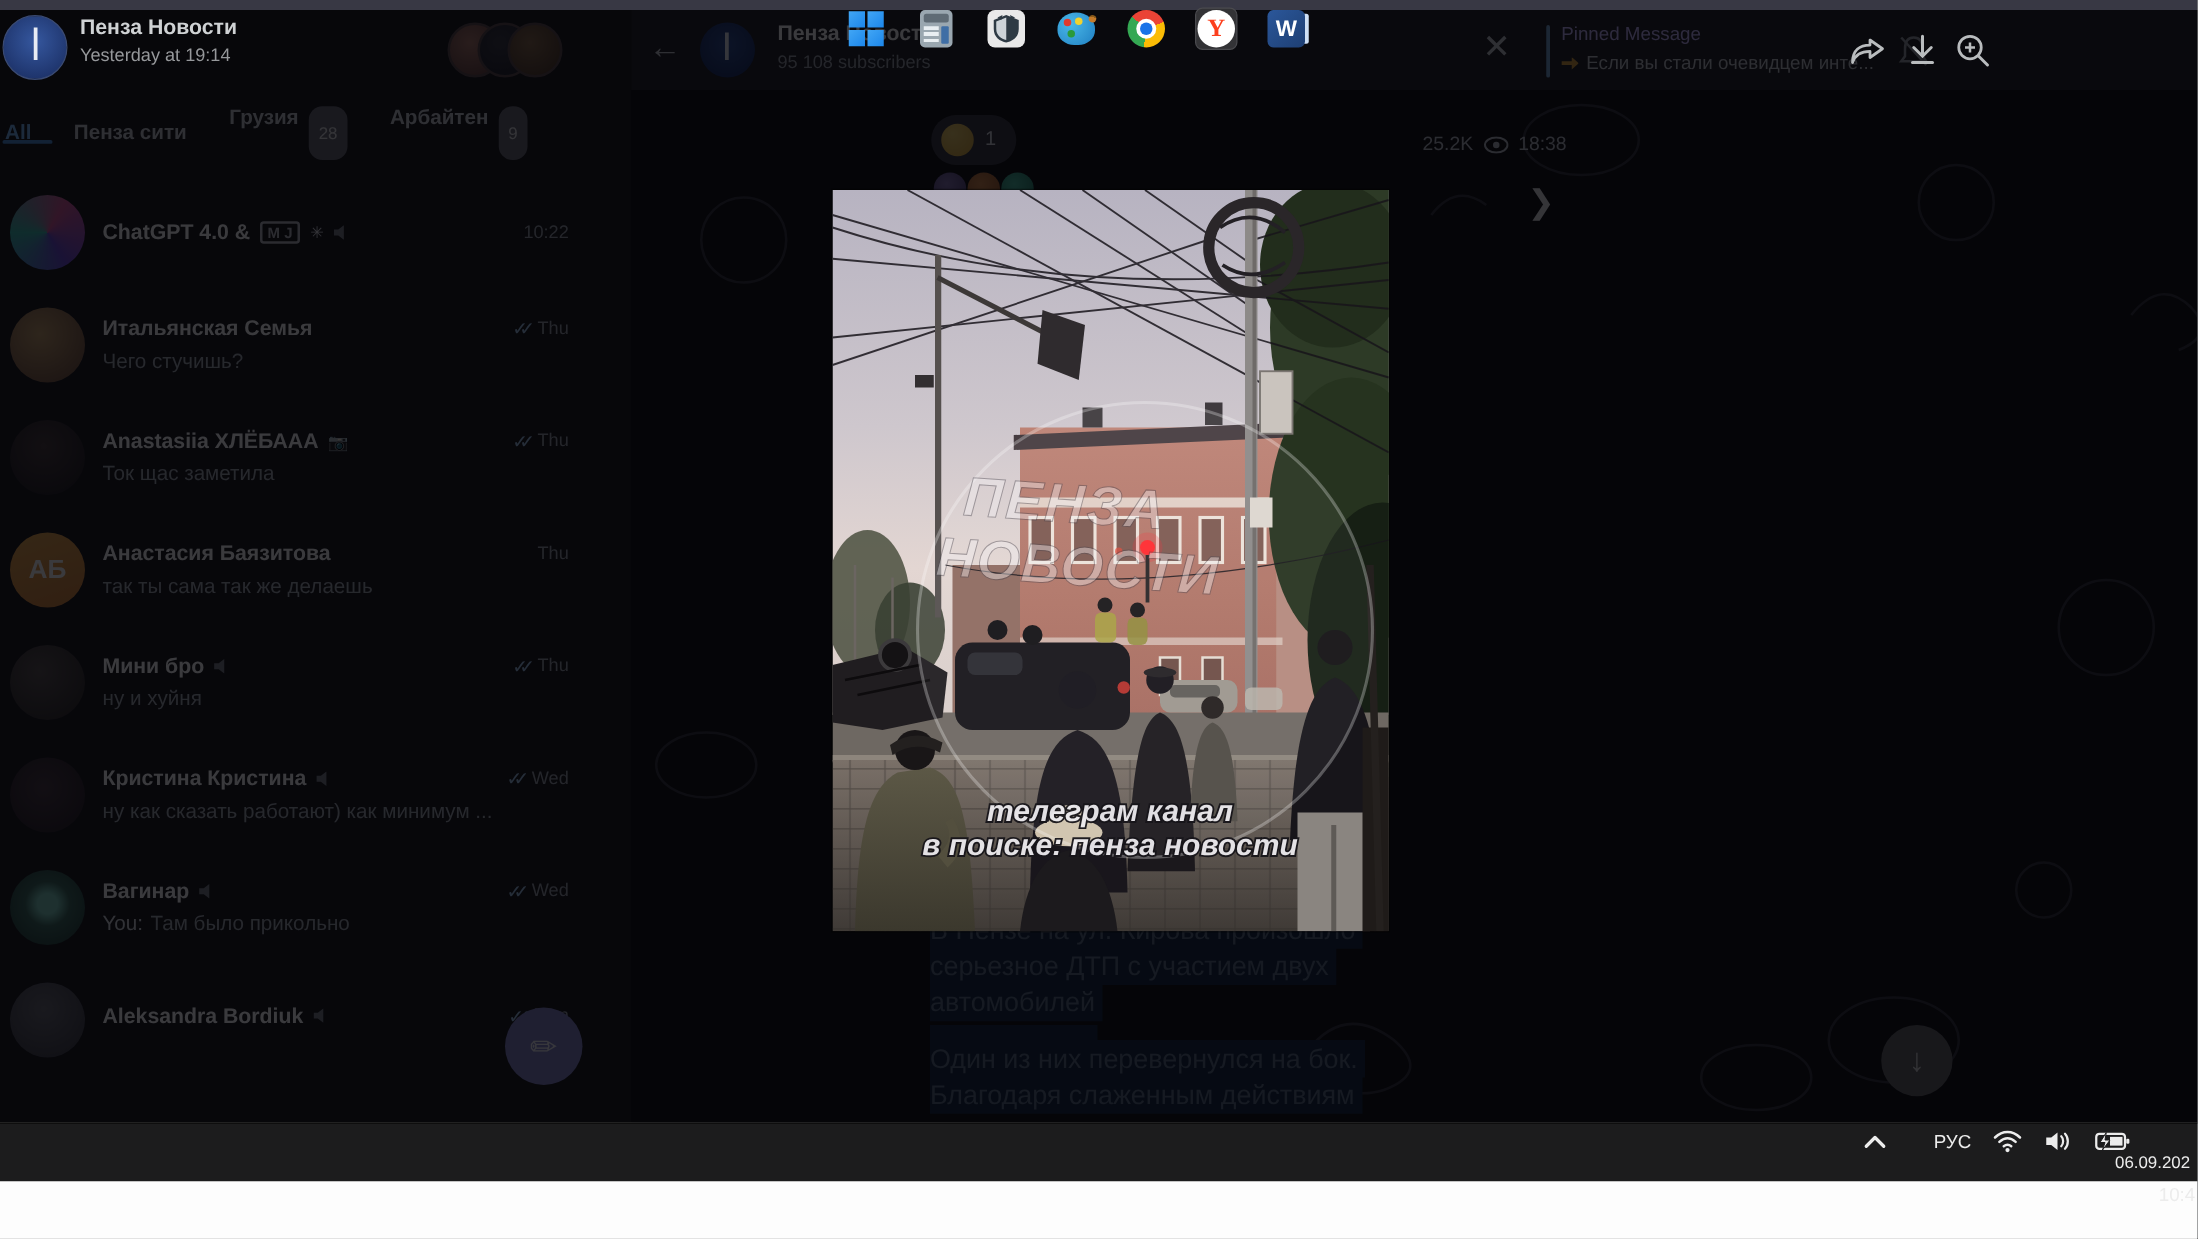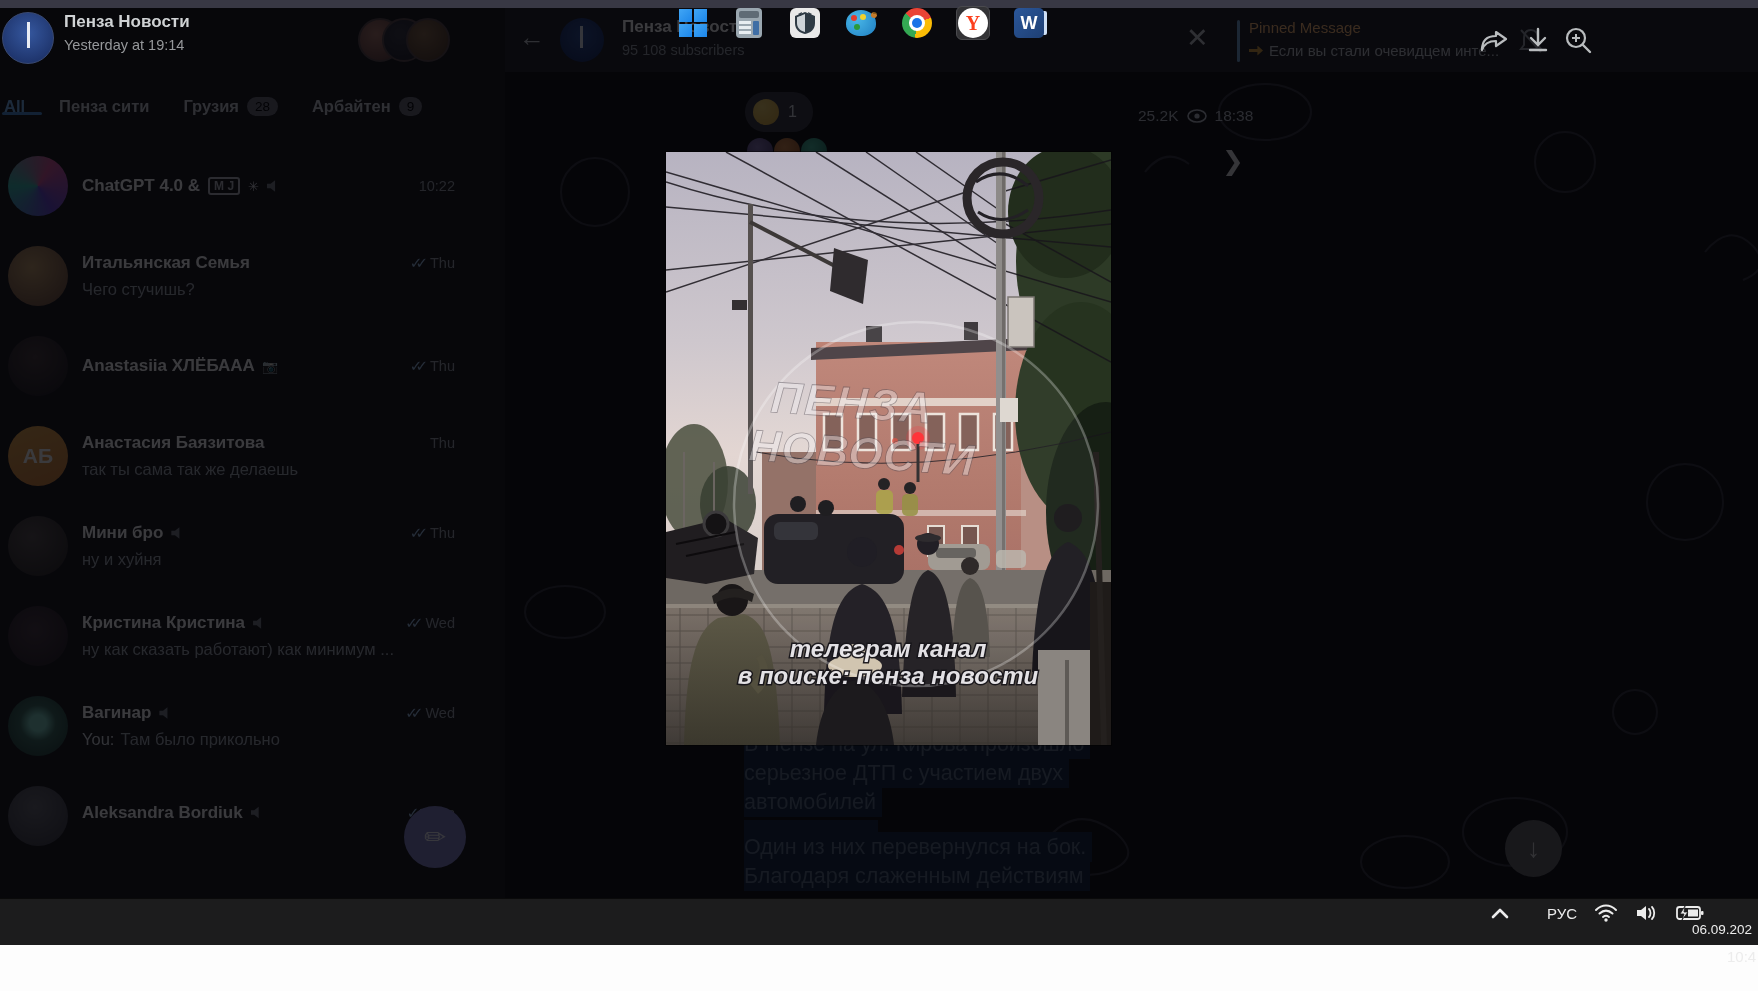--- a/index.html
+++ b/index.html
@@ -16,21 +16,21 @@
   .searchpill{left:58px;top:12px;width:404px;height:38px;border-radius:19px;background:#26262b;color:#8a8f96;
               display:flex;align-items:center;padding-left:14px;box-sizing:border-box;font-size:16px;gap:10px;}
   .mag{width:14px;height:14px;border:2px solid #8a8f96;border-radius:50%;position:relative;flex:0 0 aupx;}
   .mag:after{content:"";position:absolute;width:2px;height:7px;background:#8a8f96;left:13px;top:12px;transform:rotate(-45deg);}
   .story{width:44px;height:44px;border-radius:50%;border:2px solid #5a4a4a;box-sizing:border-box;}
   .tabs{left:0;top:68px;width:505px;height:42px;display:flex;align-items:center;gap:34px;padding-left:4px;
         color:#c9ccd2;font-size:16.5px;font-weight:600;}
   .tab{display:flex;gap:8px;margin-top:19px;}
   .tab.active{color:#79b8f4;}
   .tabline{left:2px;top:104px;width:40px;height:3px;background:#4a8fd4;border-radius:2px;}
-  .badge{background:#6a6a74;color:#000000;font-size:13.5px;font-weight:400;border-radius:11px;padding:2px 8px;}
+  .badge{background:#6a6a74;color:#e5e5e5;font-size:13.5px;font-weight:400;border-radius:11px;padding:14px 8px;}
   .chatlist{left:0;top:133px;width:505px;}
   .row{height:90px;display:flex;align-items:center;padding:0 50px 0 8px;box-sizing:border-box;gap:14px;}
   .ava{width:60px;height:60px;border-radius:50%;flex:0 0 60px;display:flex;align-items:center;justify-content:center;
        font-weight:700;font-size:21px;color:#fff;}
   .rowmain{flex:1;min-width:0;}
   .rt{display:flex;align-items:center;gap:8px;}
   .rname{color:#ffffff;font-size:17px;font-weight:700;white-space:nowrap;}
   .nbadge{border:2px solid #b9bcc2;color:#b9bcc2;font-size:12px;font-weight:700;padding:0 4px;border-radius:3px;}
   .star{color:#d8d8de;font-size:13px;}
   .mute{width:13px;height:13px;background:#7d828a;display:inline-block;
@@ -48,21 +48,21 @@
   
   .midhdr{left:505px;top:0;width:1253px;height:64px;background:#202024;}
   .backarrow{left:519px;top:14px;font-size:26px;color:#c9ccd2;}
   .chavatar{left:560px;top:10px;width:44px;height:44px;border-radius:50%;
             background:radial-gradient(circle at 50% 40%,#2e4f96,#16295e);}
   .chavatar:after{content:"";position:absolute;left:20px;top:8px;width:3px;height:22px;background:#e8ecf4;}
   .chtitle{left:622px;top:9px;color:#ffffff;font-size:17px;font-weight:700;}
   .chsub{left:622px;top:34px;color:#9aa0a8;font-size:14.5px;}
   .closex{left:1186px;top:14px;color:#c9ccd2;font-size:27px;}
   .pinbar{left:1237px;top:12px;width:3px;height:42px;background:#79a8d4;border-radius:2px;}
-  .pinlabel{left:1249px;top:11px;color:#fdba74;font-size:15px;}
+  .pinlabel{left:1249px;top:11px;color:#c4b5fd;font-size:15px;}
   .pinrow{left:1249px;top:34px;width:260px;color:#c2c6cc;font-size:15px;white-space:nowrap;overflow:hidden;
           display:flex;align-items:center;gap:6px;}
   .pinarrow{width:14px;height:10px;background:#d8a03c;flex:0 0 14px;
             clip-path:polygon(0 35%,60% 35%,60% 0,100% 50%,60% 100%,60% 65%,0 65%);}
   .dimbell{left:1516px;top:18px;}
   .chatbg{left:505px;top:64px;width:1253px;height:826px;background:#0f0f11;}
   .reactpill{left:745px;top:84px;height:40px;border-radius:20px;background:#3a3a42;display:flex;align-items:center;
              padding:0 16px 0 8px;gap:9px;color:#d8dce2;font-size:16px;}
   .remoji{width:26px;height:26px;border-radius:50%;background:radial-gradient(circle at 35% 30%,#f3d26a,#d8a83a);}
   .views{left:1138px;top:99px;display:flex;align-items:center;gap:8px;color:#b9bec6;font-size:15.5px;}
@@ -185,20 +185,23 @@
       <span class="ava" style="background:radial-gradient(circle at 45% 35%,#4a3c3c,#1c1a1e);"></span>
       <div class="rowmain">
         <div class="rt">
             <span class="rname">Anastasiia ХЛЁБААА</span>
           <span class="star">📷</span>
           <span class="rtime">
               <span class="checks">✓✓</span>
               <span>Thu</span>
             </span>
           </div>
+        <div class="rmsg">
+            <span>Ток щас заметила</span>
+          </div>
       </div>
     </div>
 
     <div class="row">
       <span class="ava" style="background:linear-gradient(160deg,#e8a84c,#d4823a);">
           <span>АБ</span>
         </span>
       <div class="rowmain">
         <div class="rt">
             <span class="rname">Анастасия Баязитова</span>

